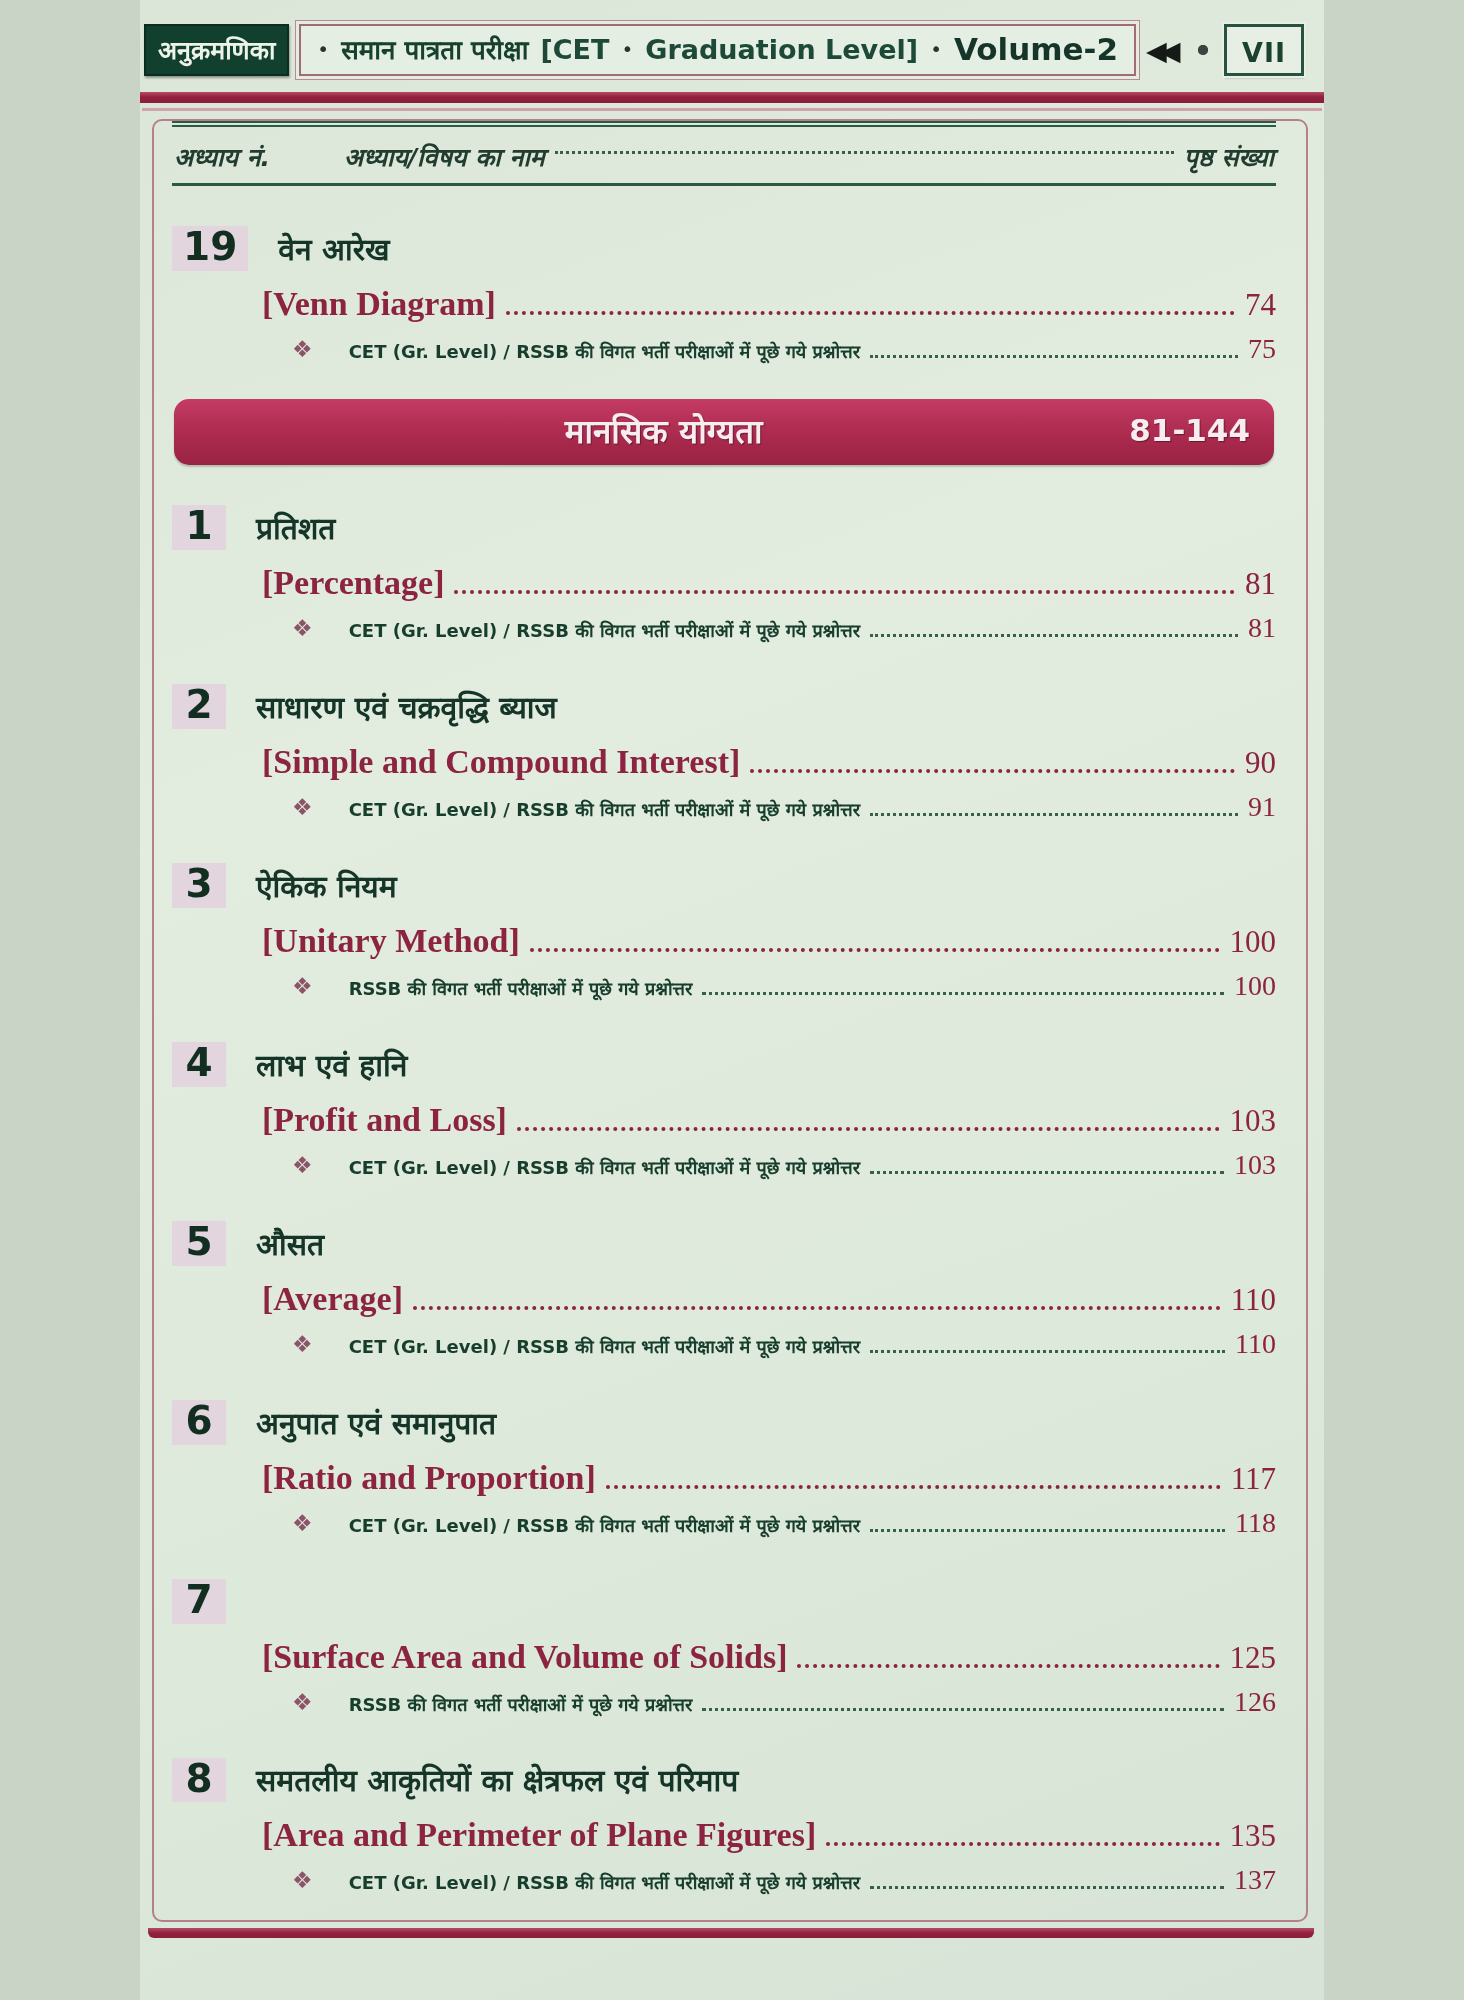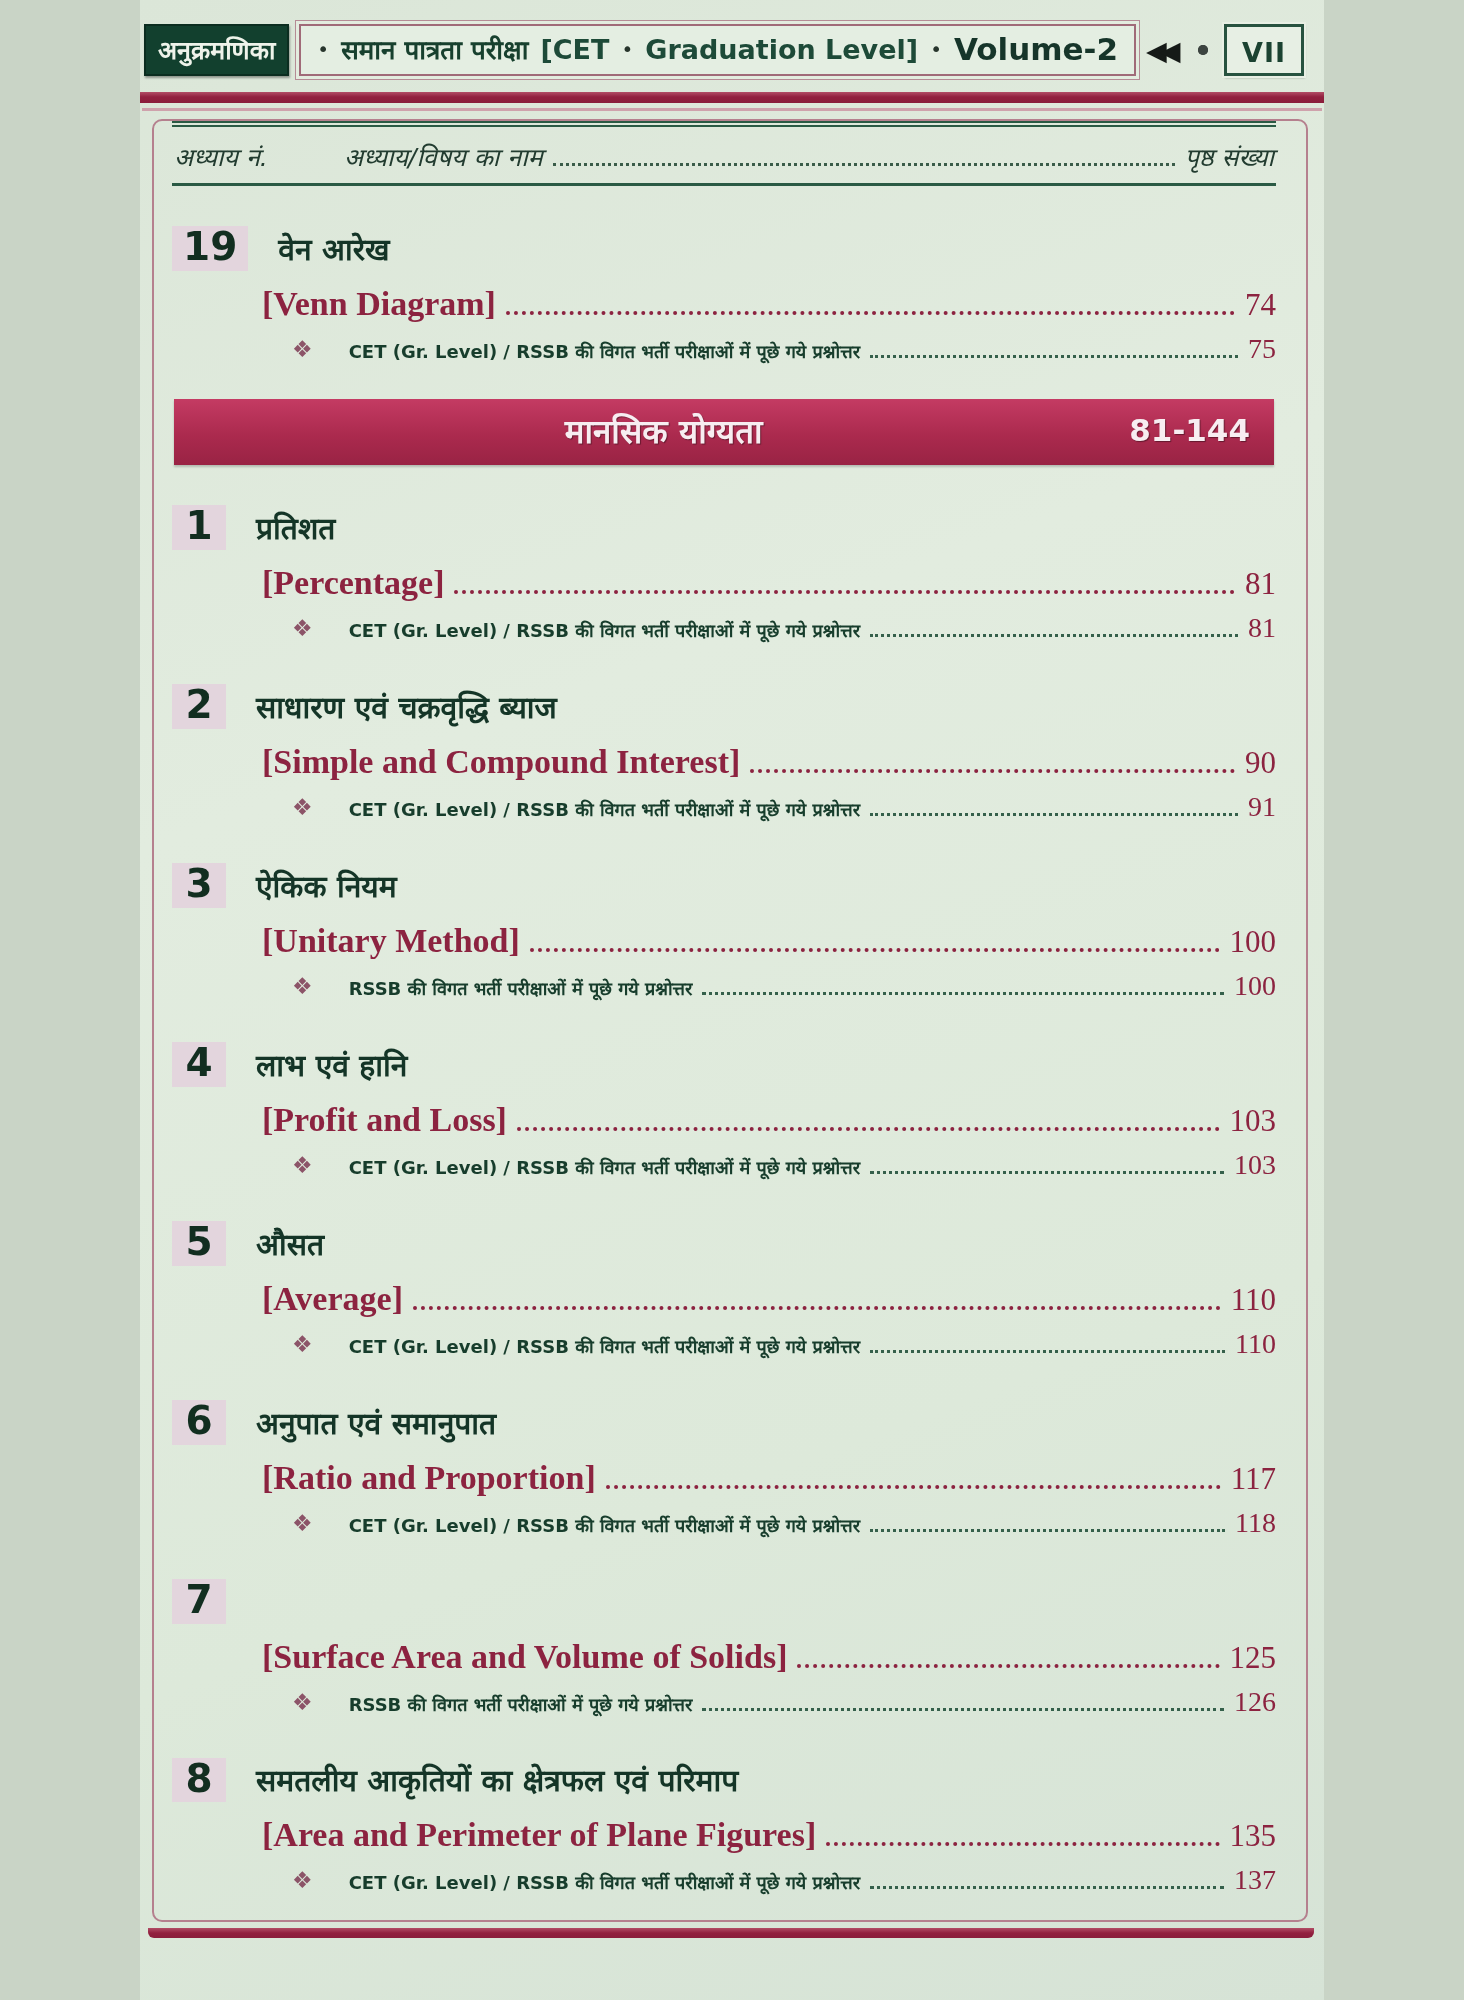--- a/index.html
+++ b/index.html
@@ -99,26 +99,26 @@
   
   .frame {
     margin: 0 16px 0 12px;
     border: 2px solid #b5808e;
     border-radius: 10px;
     padding: 0 30px 24px 18px;
     background: transparent;
   }
   .toc-head {
     display: flex;
-    align-items: flex-end;
+    align-items: center;
     border-top: 6px double #2a5a44;
     border-bottom: 3px solid #2a5a44;
     padding: 12px 2px 10px;
     font-style: italic;
-    font-weight: normal;
+    font-weight: bold;
     color: #223c30;
     font-size: 25px;
   }
   .toc-head .col-chapter { width: 170px; }
   .toc-head .col-name { white-space: nowrap; }
   .toc-head .head-dots {
     flex: 1;
     border-bottom: 3px dotted #3a5c49;
     margin: 0 10px 7px;
   }
@@ -194,20 +194,21 @@
 
   
   .section-band {
     display: flex;
     align-items: center;
     margin: 34px 2px 8px 2px;
     padding: 9px 24px 12px;
     background: linear-gradient(180deg, #c43b63 0%, #ab2a4e 55%, #992344 100%);
     color: #f7edf1;
     box-shadow: 0 2px 2px rgba(0,0,0,.2);
+    border-radius: 15px;
   }
   .band-title {
     flex: 1;
     text-align: center;
     font-weight: bold;
     font-size: 33px;
     text-shadow: 1px 1px 1px rgba(0,0,0,.4);
   }
   .band-range {
     font-weight: bold;

